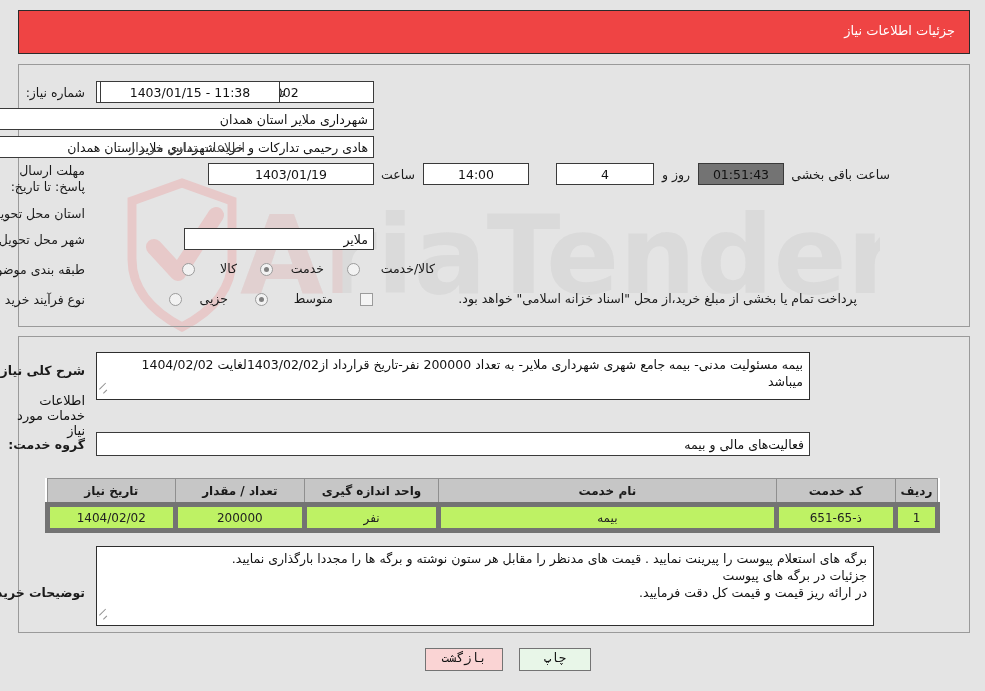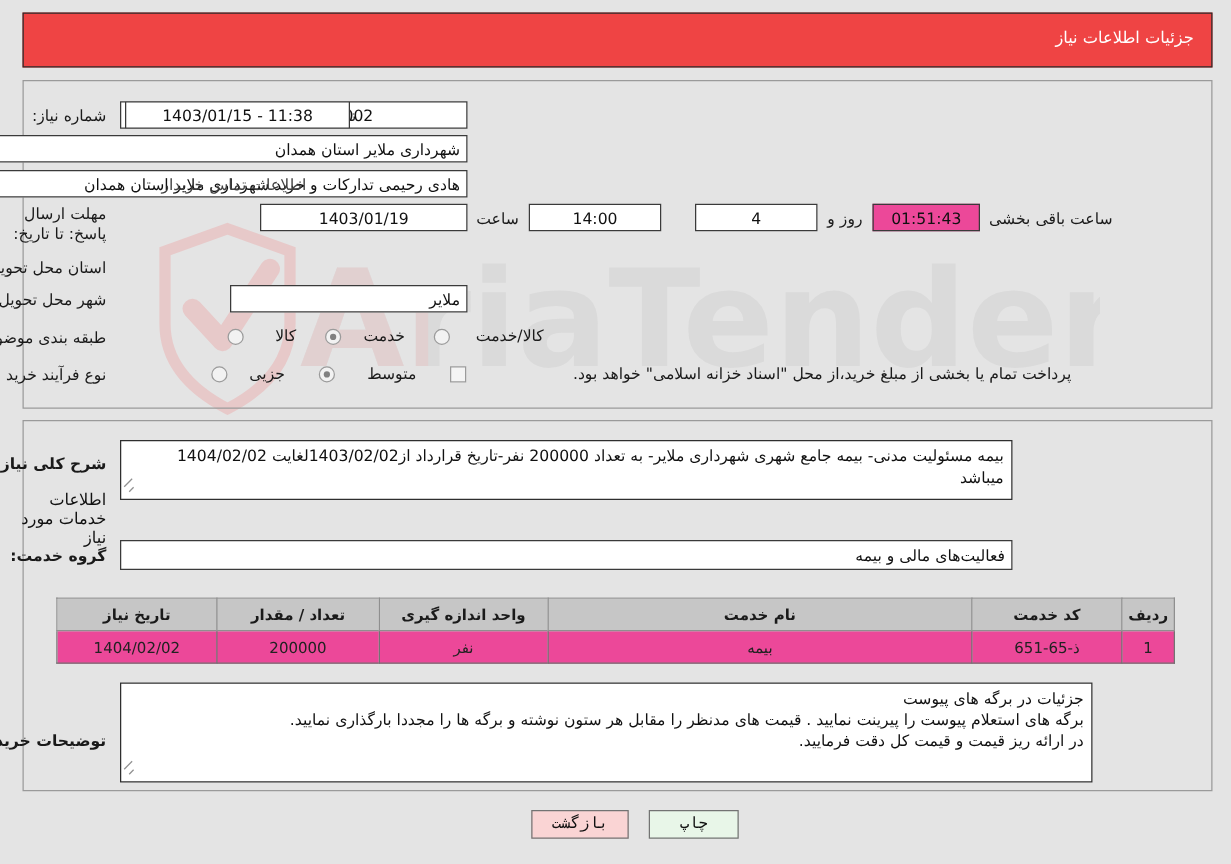--- a/index.html
+++ b/index.html
@@ -73,21 +73,21 @@
     color: #111;
     padding: 1px 5px 0 5px;
     line-height: 20px;
     height: 22px;
     white-space: nowrap;
     overflow: hidden;
     z-index: 4;
   }
   .fld.center { text-align: center; }
   .fld.right  { text-align: right; }
-  .fld.timer  { background: #ec4899; text-align: center; }
+  .fld.timer  { background: #737373; text-align: center; }
   .plain {
     position: absolute;
     font-size: 12.5px;
     color: #1a1a1a;
     white-space: nowrap;
     z-index: 4;
   }
   .link {
     position: absolute;
     font-size: 12.5px;
@@ -173,22 +173,22 @@
     background: #c6c6c6;
     border: 1px solid #8f8f8f;
     font-size: 12px;
     font-weight: bold;
     color: #1a1a1a;
     height: 26px;
     padding: 0 4px;
     text-align: center;
   }
   #tbl td {
-    background: #ec4899;
-    border: 1px solid #737373;
+    background: #bef264;
+    border: 5px solid #737373;
     font-size: 12px;
     color: #222;
     height: 26px;
     padding: 0 4px;
     text-align: center;
   }
 
   
   .btn {
     position: absolute;
@@ -309,22 +309,22 @@
         <td>بیمه</td>
         <td>نفر</td>
         <td>200000</td>
         <td>1404/02/02</td>
       </tr>
     </tbody>
   </table>
 
   <div class="lbl bold" style="right:900px; top:585px;">توضیحات خریدار:</div>
   <div class="ta" style="right:111px; top:546px; width:778px; height:80px;">
+    <div>برگه های استعلام پیوست را پیرینت نمایید . قیمت های مدنظر را مقابل هر ستون نوشته و برگه ها را مجددا بارگذاری نمایید.</div>
     <div>جزئیات در برگه های پیوست</div>
-    <div>برگه های استعلام پیوست را پیرینت نمایید . قیمت های مدنظر را مقابل هر ستون نوشته و برگه ها را مجددا بارگذاری نمایید.</div>
     <div>در ارائه ریز قیمت و قیمت کل دقت فرمایید.</div>
     <span class="grip"></span>
   </div>
 
   <button class="btn" id="btn-print">چاپ</button>
   <button class="btn" id="btn-back">بازگشت</button>
 
 </div>
 
 </body></html>

